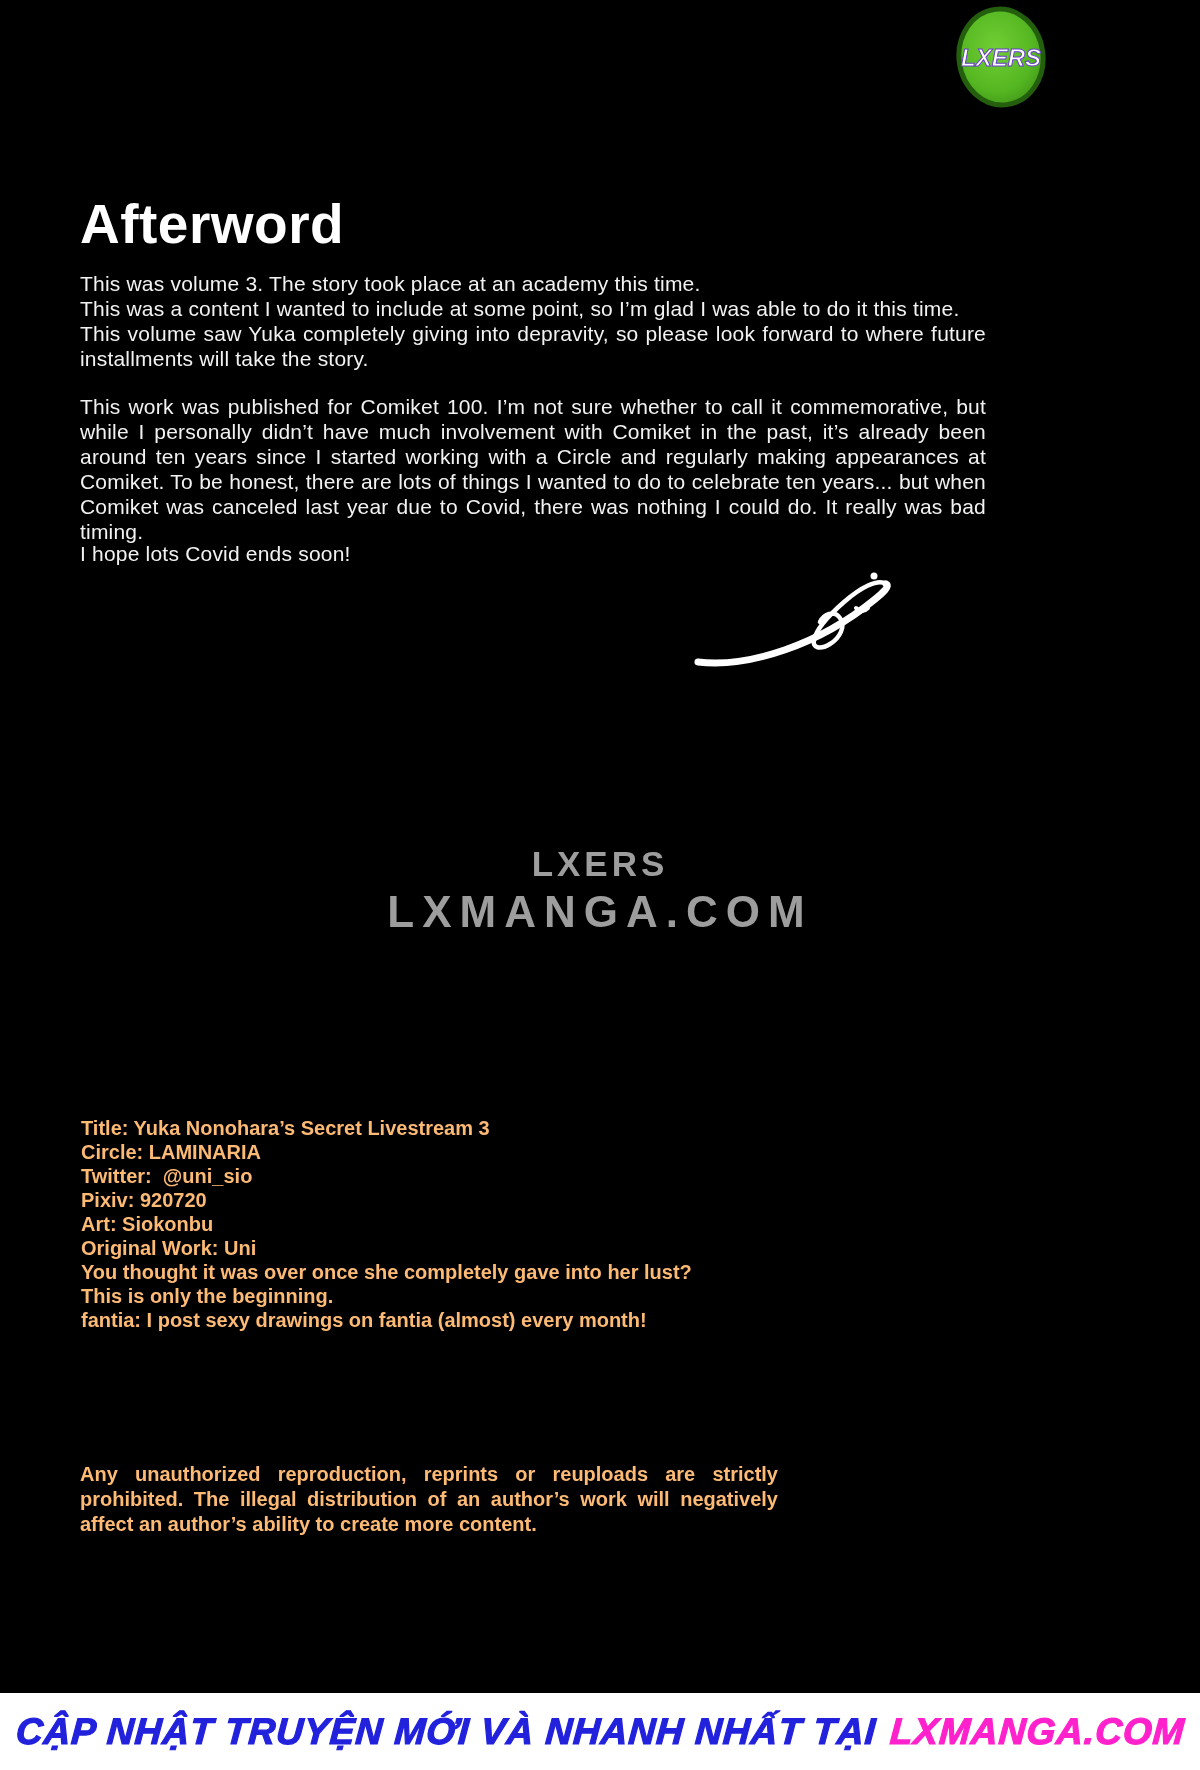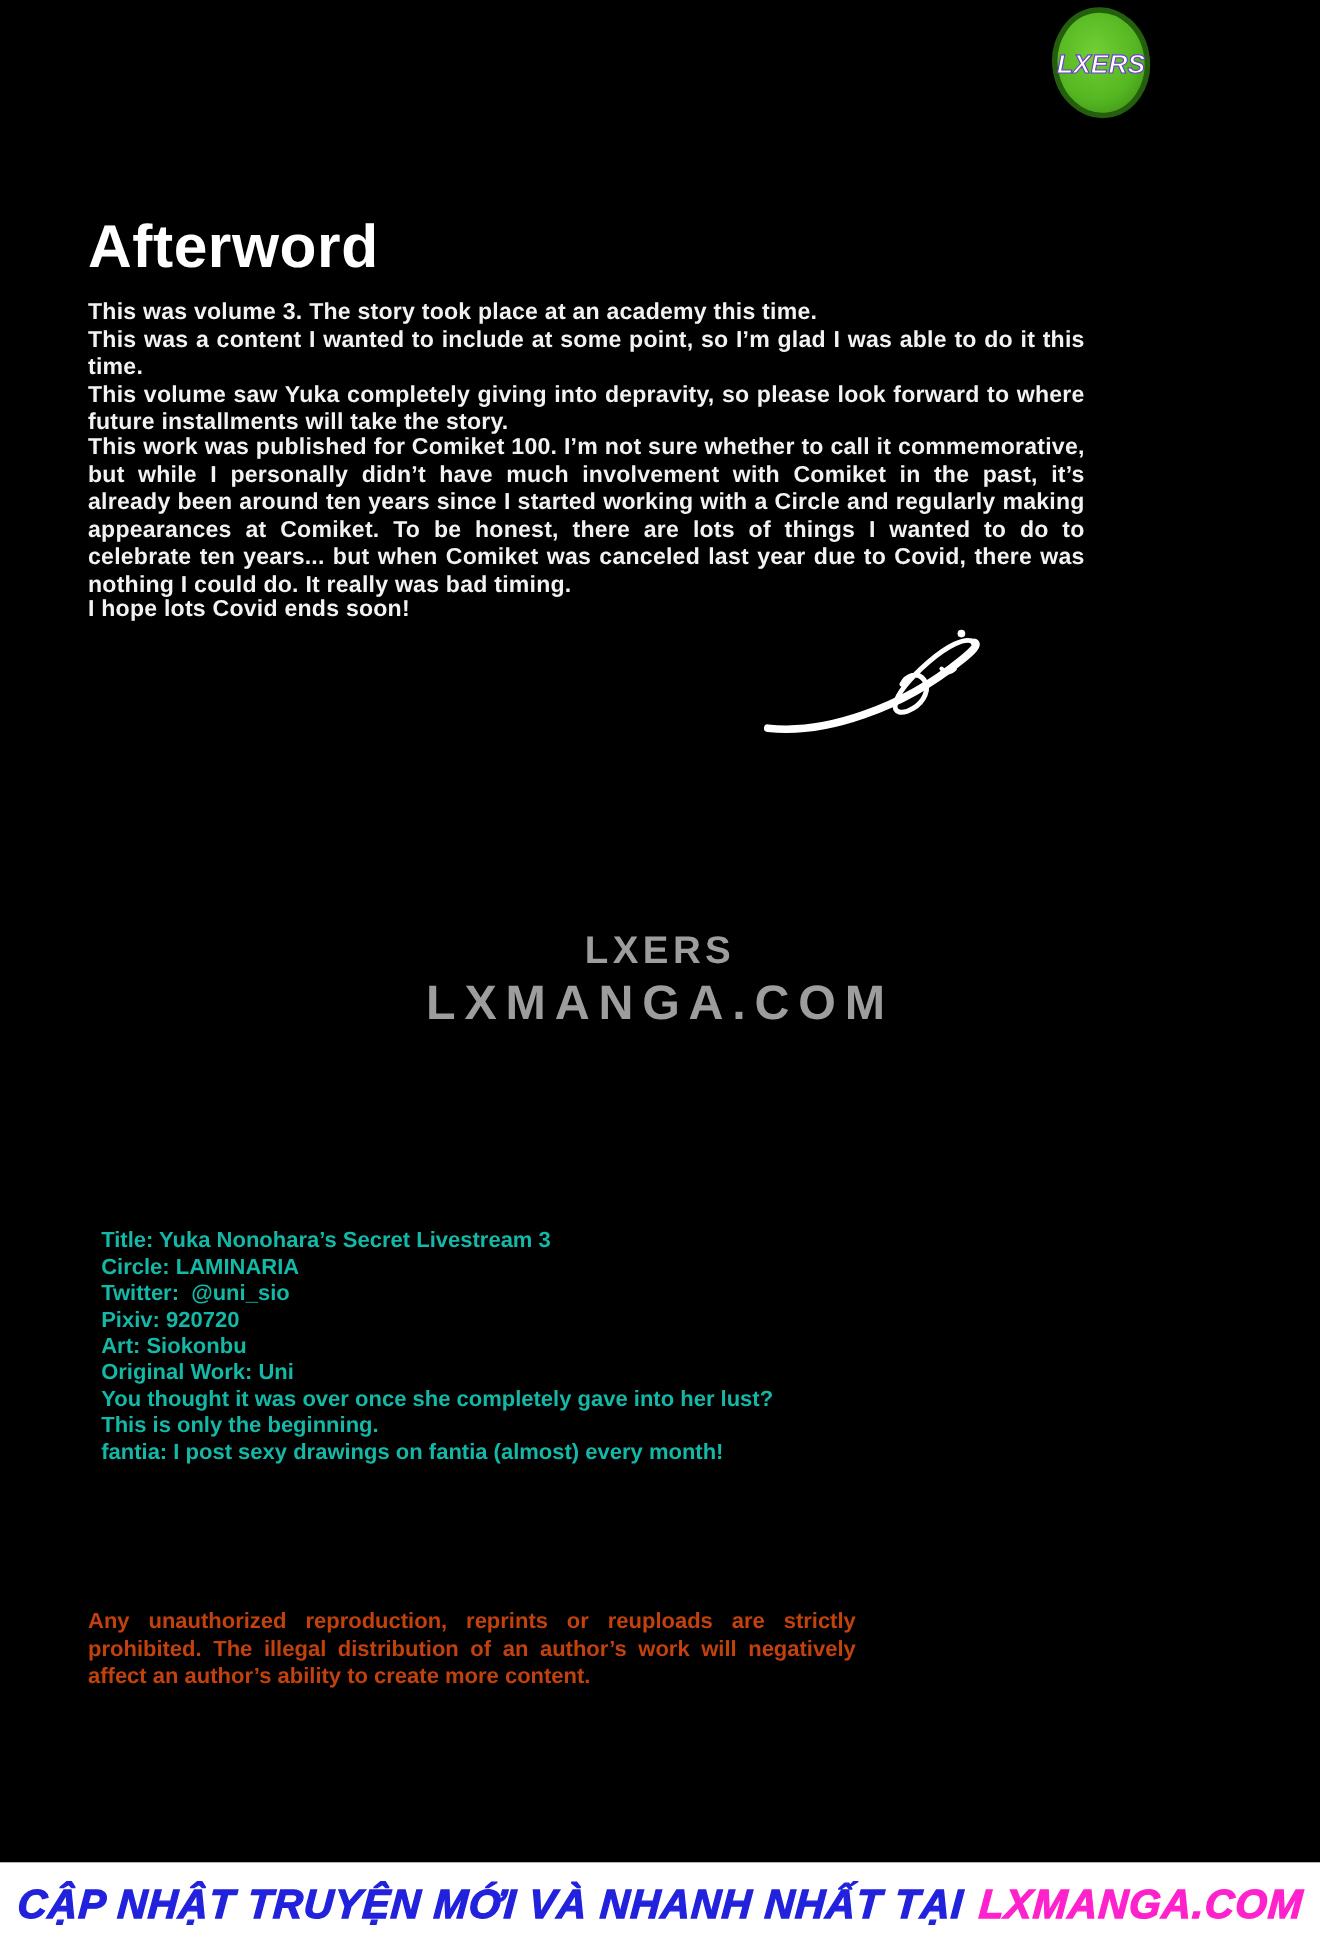--- a/index.html
+++ b/index.html
@@ -12,43 +12,43 @@
   
   .logo{left:955px;top:6px;width:92px;height:102px;}
   
   .heading{
     left:80px;top:192px;
     font-size:55px;font-weight:bold;letter-spacing:.5px;color:#ffffff;
   }
   
   .copy{
     left:80px;width:906px;
-    font-size:21px;line-height:25px;font-weight:bold;
+    font-size:21px;line-height:25px;font-weight:normal;
     text-align:justify;color:#f2f2f2;letter-spacing:.2px;
   }
   .p1{top:271px;}
   .p2{top:394px;}
   .hope{top:541px;text-align:left;}
   
   .sig{left:688px;top:568px;width:215px;height:108px;}
   
   .wm{left:0;top:842px;width:100%;text-align:center;color:#9d9d9d;font-weight:bold;}
   .wm-1{font-size:35px;letter-spacing:4px;line-height:44px;}
   .wm-2{font-size:44px;letter-spacing:8px;line-height:52px;}
   
   .credits{
-    left:92px;top:1116px;width:906px;
-    font-size:20px;line-height:24px;font-weight:bold;color:#14b8a6;
+    left:81px;top:1116px;width:906px;
+    font-size:20px;line-height:24px;font-weight:bold;color:#fdba74;
   }
   .credits div{white-space:pre-wrap;}
   
   .notice{
     left:80px;top:1462px;width:698px;
     font-size:20px;line-height:25px;font-weight:bold;
-    text-align:justify;color:#c2410c;
+    text-align:justify;color:#fdba74;
   }
   
   .footer{
     left:0;bottom:0;width:100%;height:77px;background:#ffffff;
     display:flex;align-items:center;justify-content:center;
   }
   .footer-text{
     font-size:37px;font-weight:bold;font-style:italic;
     letter-spacing:1px;transform:skewX(-4deg);white-space:nowrap;
   }

